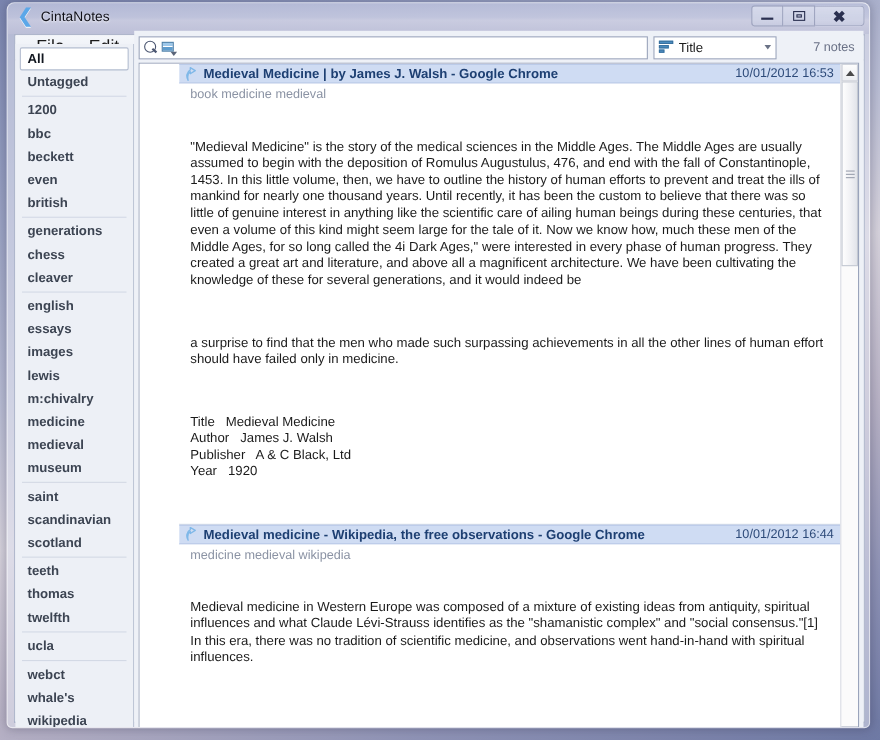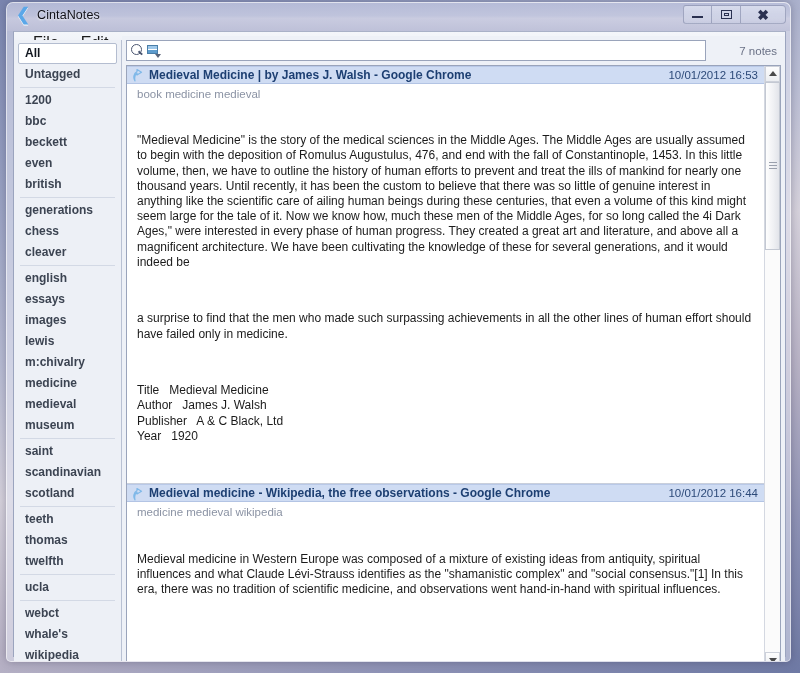--- a/index.html
+++ b/index.html
@@ -250,21 +250,21 @@
     border: 1px solid #9aa4bb;
     background: #fff;
     margin-bottom: 0;
   }
   .notes-list {
     flex: 1;
     min-width: 0;
     overflow: hidden;
     background: #fff;
   }
-  .note { border-bottom: 1px solid #c9cfdb; }
+  .note { border-bottom: 1px solid #c9cfdb; margin-left: 36px; }
   .note-header {
     display: flex;
     align-items: center;
     background: #cfdcf3;
     border-top: 1px solid #b9c9e8;
     border-bottom: 1px solid #b3c4e4;
     height: 18px;
     padding: 0 6px 0 5px;
     gap: 6px;
   }
@@ -420,20 +420,29 @@
       <div class="right">
 
         <div class="toolbar">
           <div class="search-box">
             <span class="icon-search"></span>
             <span class="icon-filter">
               <span class="fbox"></span>
                 <span class="fcaret"></span>
             </span>
             <input class="search-input" type="text" value="" placeholder="" style="">
+          </div>
+          <div class="sort-box">
+            <span class="icon-sort">
+                <i></i>
+                <i></i>
+                <i></i>
+              </span>
+            <span class="sort-label">Title</span>
+            <span class="sort-caret"></span>
           </div>
           <div class="notes-count">7 notes</div>
         </div>
 
         <div class="notes-area">
           <div class="notes-list">
 
             <div class="note">
               <div class="note-header">
                 <span class="icon-note">

